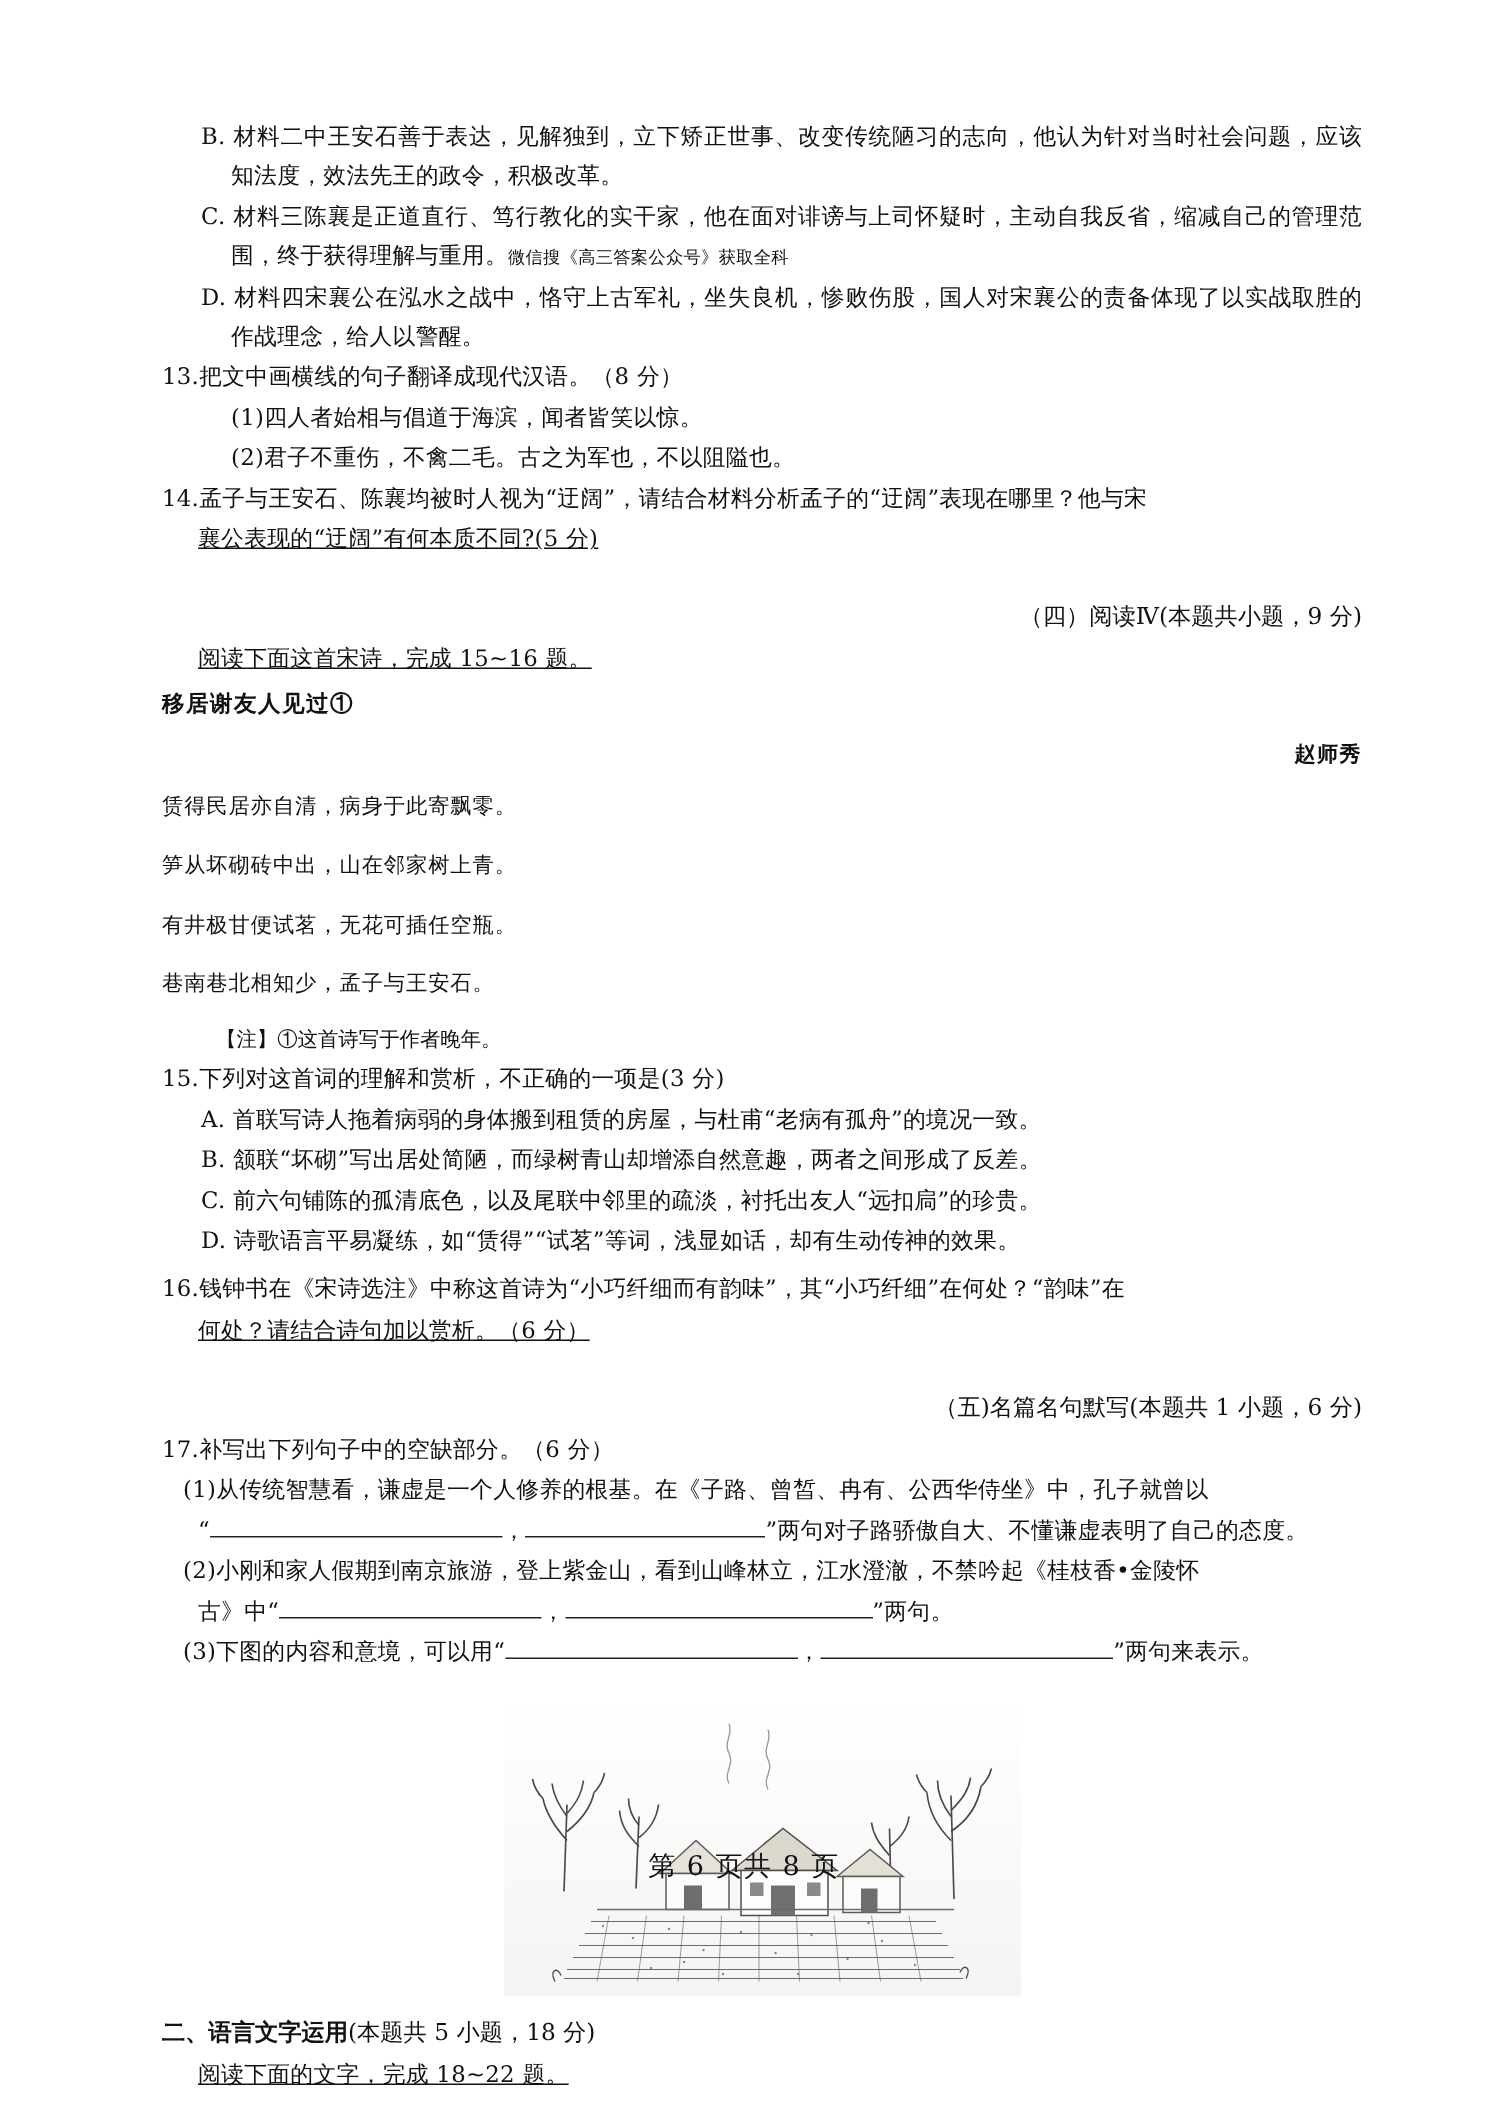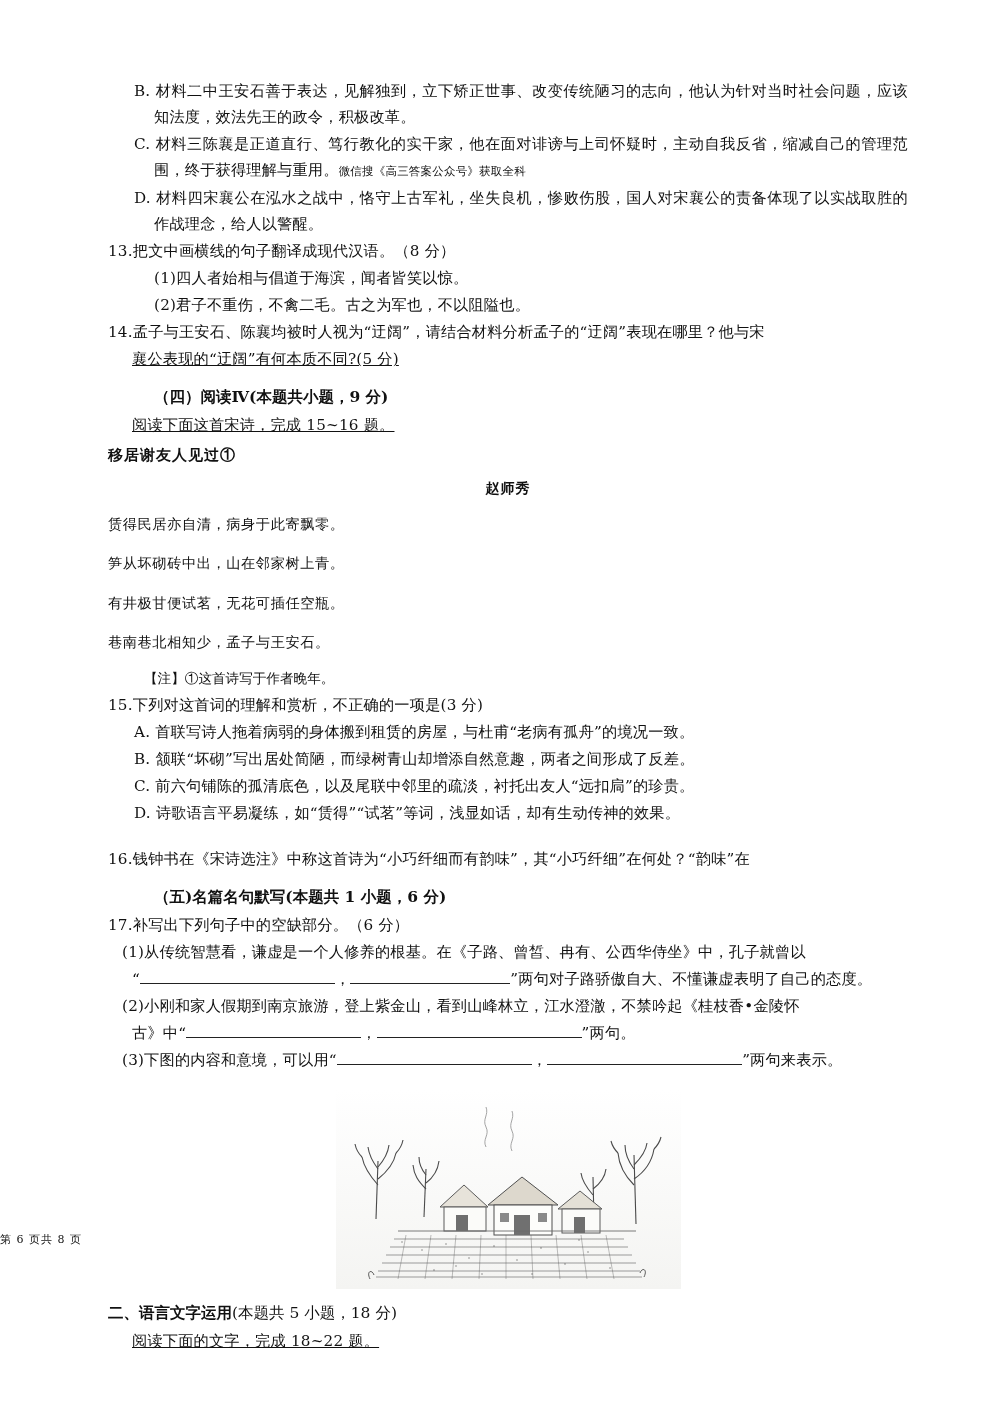--- a/index.html
+++ b/index.html
@@ -30,41 +30,42 @@
     text-align:justify;
     letter-spacing:0.2px;
   }
   .ind2{ padding-left:46px; }
   .ind3{ padding-left:24px;text-decoration:underline; }
   .opt{ padding-left:46px; text-indent:-20px;}
   .q{ padding-left:0px; text-indent:0; }
   .qnum{ display:inline-block; }
   .small{ font-size:11.5px; }
   .sec-title{
-    font-weight:bold;
+    font-weight:normal;
     font-size:15.5px;
     padding-left:46px;
-    margin-top:14px;
+    margin-top:28px;
     margin-bottom:4px;
+    text-align:right;
   }
   .sec-title2{
     font-weight:bold;
     font-size:15.5px;
     padding-left:0px;
     margin-top:16px;
     margin-bottom:4px;
   }
   .poem-title{
     font-weight:bold;
     font-size:15px;
     margin-top:8px;
     letter-spacing:1px;
   }
   .poem-author{
-    text-align:center;
+    text-align:right;
     font-size:14px;
     font-weight:bold;
     margin-top:1px;
     letter-spacing:1px;
   }
   .poem-line{
     text-align:left;
     font-size:14.2px;
     line-height:1.78;
     letter-spacing:0.6px;
@@ -88,25 +89,25 @@
   .figure{
     margin:16px auto 0 auto;
     width:345px;
     height:200px;
     position:relative;
   }
   .footer{
     position:absolute;
     left:0; right:0;
     top:1232px;
-    text-align:left;
-    font-size:11px;
+    text-align:center;
+    font-size:18px;
   }
   .pgline{ letter-spacing:1px; }
-  .mt6{margin-top:20px}
+  .mt6{margin-top:6px}
   .mt14{margin-top:14px}
 </style>
 </head>
 <body>
 
 <div class="page">
   <div class="content">
 
     <p class="ln opt">B. 材料二中王安石善于表达，见解独到，立下矫正世事、改变传统陋习的志向，他认为针对当时社会问题，应该知法度，效法先王的政令，积极改革。</p>
 
@@ -132,20 +133,21 @@
     <p class="poem-line">巷南巷北相知少，孟子与王安石。</p>
     <p class="note">【注】①这首诗写于作者晚年。</p>
 
     <p class="ln q"><span class="qnum">15.</span><span>下列对这首词的理解和赏析，不正确的一项是(3 分)</span></p>
     <p class="ln opt">A. 首联写诗人拖着病弱的身体搬到租赁的房屋，与杜甫“老病有孤舟”的境况一致。</p>
     <p class="ln opt">B. 颔联“坏砌”写出居处简陋，而绿树青山却增添自然意趣，两者之间形成了反差。</p>
     <p class="ln opt">C. 前六句铺陈的孤清底色，以及尾联中邻里的疏淡，衬托出友人“远扣扃”的珍贵。</p>
     <p class="ln opt">D. 诗歌语言平易凝练，如“赁得”“试茗”等词，浅显如话，却有生动传神的效果。</p>
 
     <p class="ln q mt6"><span class="qnum">16.</span><span>钱钟书在《宋诗选注》中称这首诗为“小巧纤细而有韵味”，其“小巧纤细”在何处？“韵味”在</span></p>
+    <p class="ln ind3">何处？请结合诗句加以赏析。（6 分）</p>
 
     <p class="sec-title">（五)名篇名句默写(本题共 1 小题，6 分)</p>
 
     <p class="ln q"><span class="qnum">17.</span><span>补写出下列句子中的空缺部分。（6 分）</span></p>
 
     <p class="ln" style="padding-left:14px;">(1)从传统智慧看，谦虚是一个人修养的根基。在《子路、曾皙、冉有、公西华侍坐》中，孔子就曾以</p>
     <p class="ln" style="padding-left:24px;"><span>“</span><span class="blankline b195"></span><span>，</span><span class="blankline b160"></span><span>”两句对子路骄傲自大、不懂谦虚表明了自己的态度。</span></p>
 
     <p class="ln" style="padding-left:14px;">(2)小刚和家人假期到南京旅游，登上紫金山，看到山峰林立，江水澄澈，不禁吟起《桂枝香•金陵怀</p>
     <p class="ln" style="padding-left:24px;"><span>古》中“</span><span class="blankline b175"></span><span>，</span><span class="blankline b210"></span><span>”两句。</span></p>

